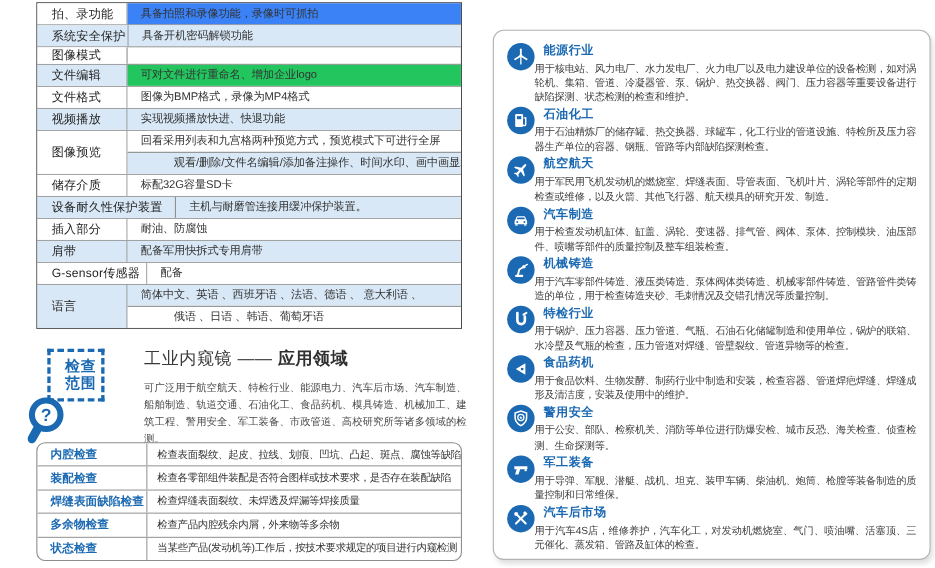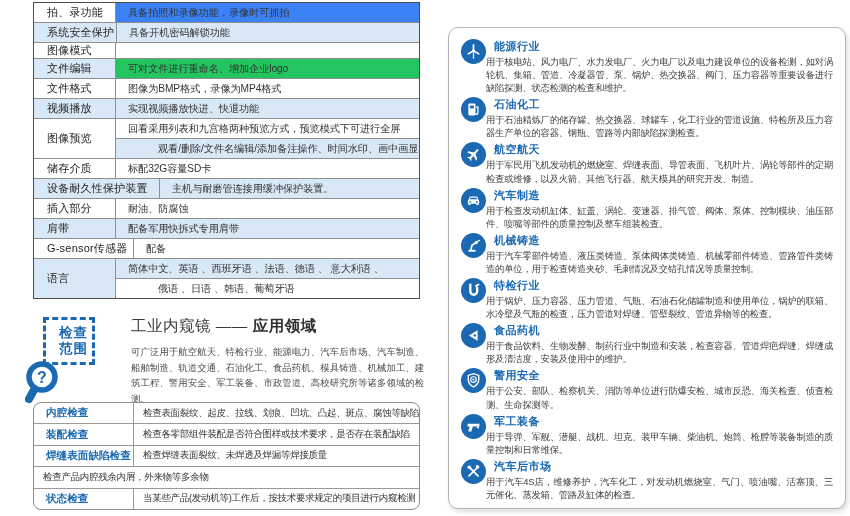--- a/index.html
+++ b/index.html
@@ -152,20 +152,21 @@
     </div>
     <div class="insp-row">
       <div class="insp-label">装配检查</div>
       <div class="insp-value">检查各零部组件装配是否符合图样或技术要求，是否存在装配缺陷</div>
     </div>
     <div class="insp-row">
       <div class="insp-label">焊缝表面缺陷检查</div>
       <div class="insp-value">检查焊缝表面裂纹、未焊透及焊漏等焊接质量</div>
     </div>
     <div class="insp-row">
+      <div class="insp-label">多余物检查</div>
       <div class="insp-value">检查产品内腔残余内屑，外来物等多余物</div>
     </div>
     <div class="insp-row">
       <div class="insp-label">状态检查</div>
       <div class="insp-value">当某些产品(发动机等)工作后，按技术要求规定的项目进行内窥检测</div>
     </div>
   </div>
 
 <div class="app-panel">
     <div class="app-section">

